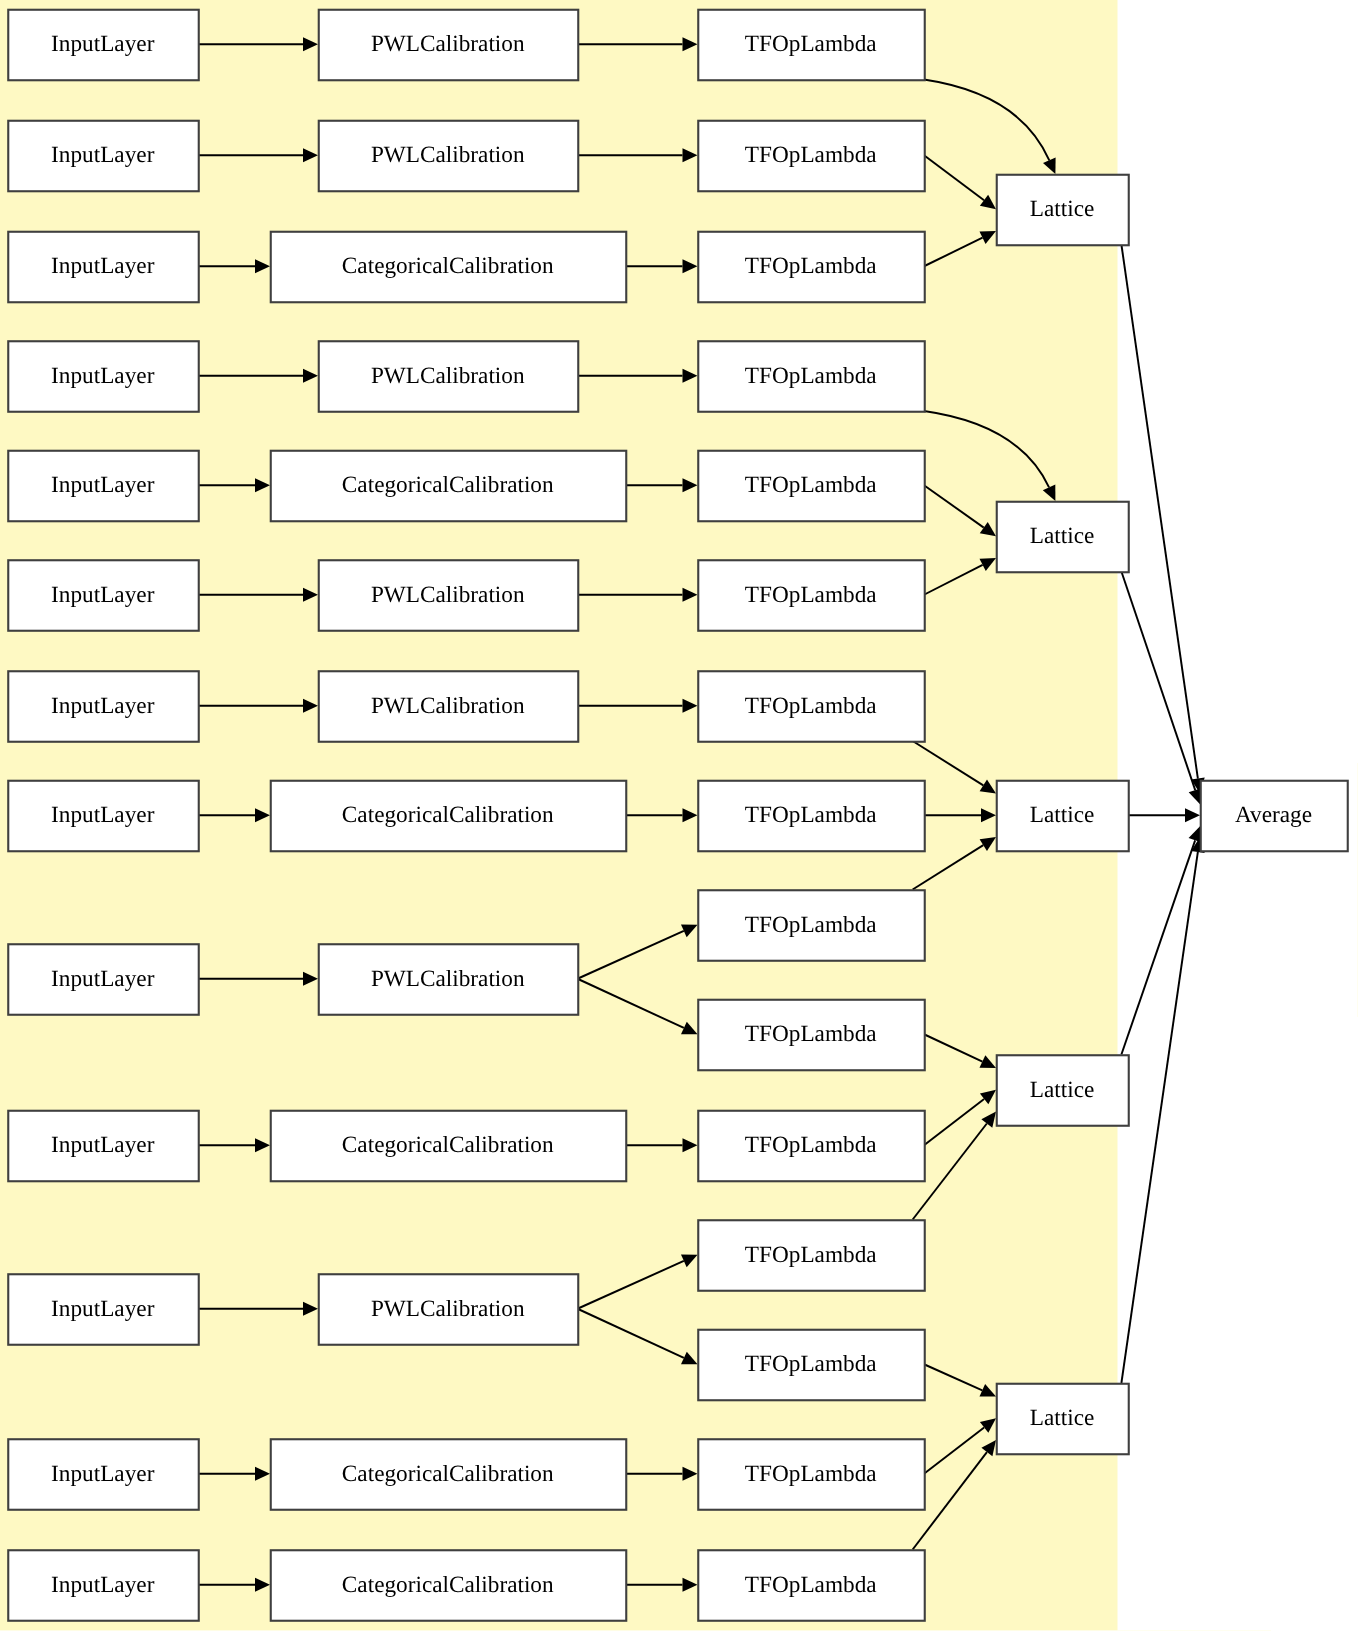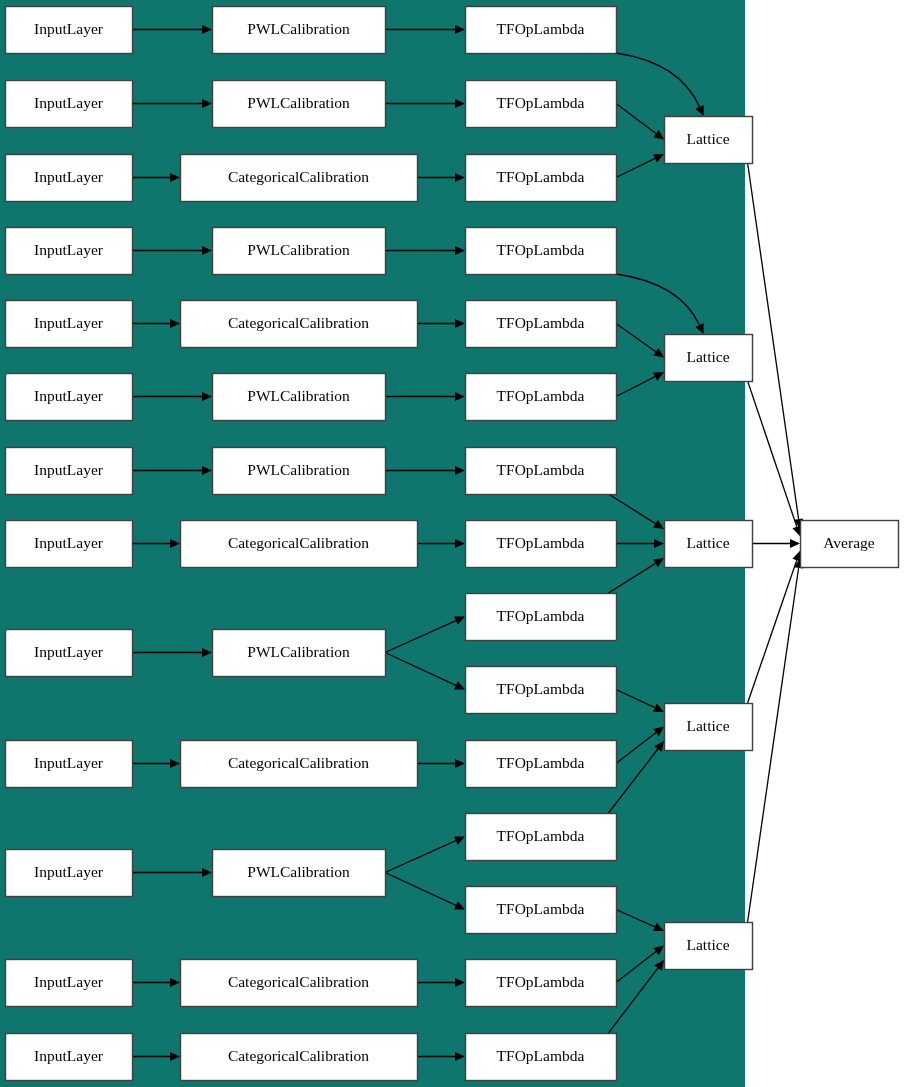--- a/index.html
+++ b/index.html
@@ -4,21 +4,21 @@
 <style>
   html, body {
     margin: 0;
     padding: 0;
     background: #ffffff;
   }
   #graph-root {
     position: relative;
     width: 745px;
     height: 1087px;
-    background: #0f766e;
+    background: #fef9c3;
     font-family: "Liberation Serif", "DejaVu Serif", serif;
   }
   svg#graph-svg {
     position: absolute;
     left: 0;
     top: 0;
     width: 905px;
     height: 1087px;
     display: block;
   }

